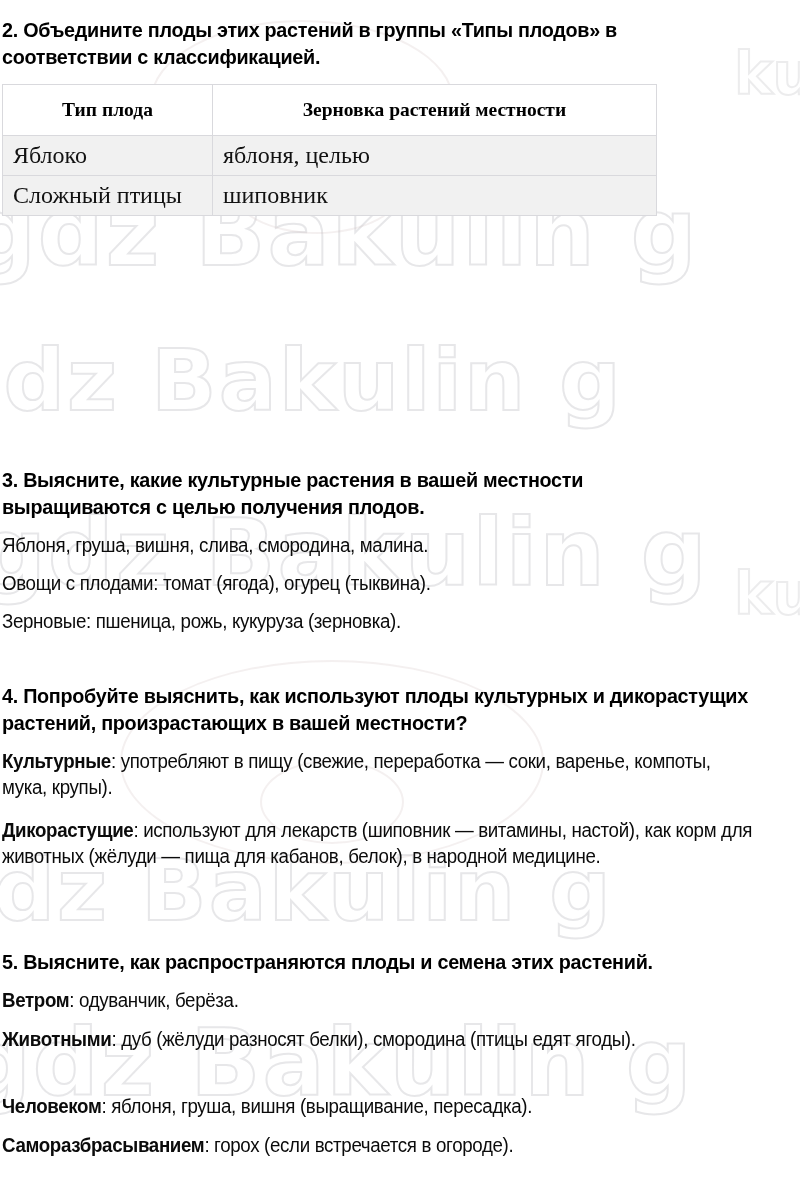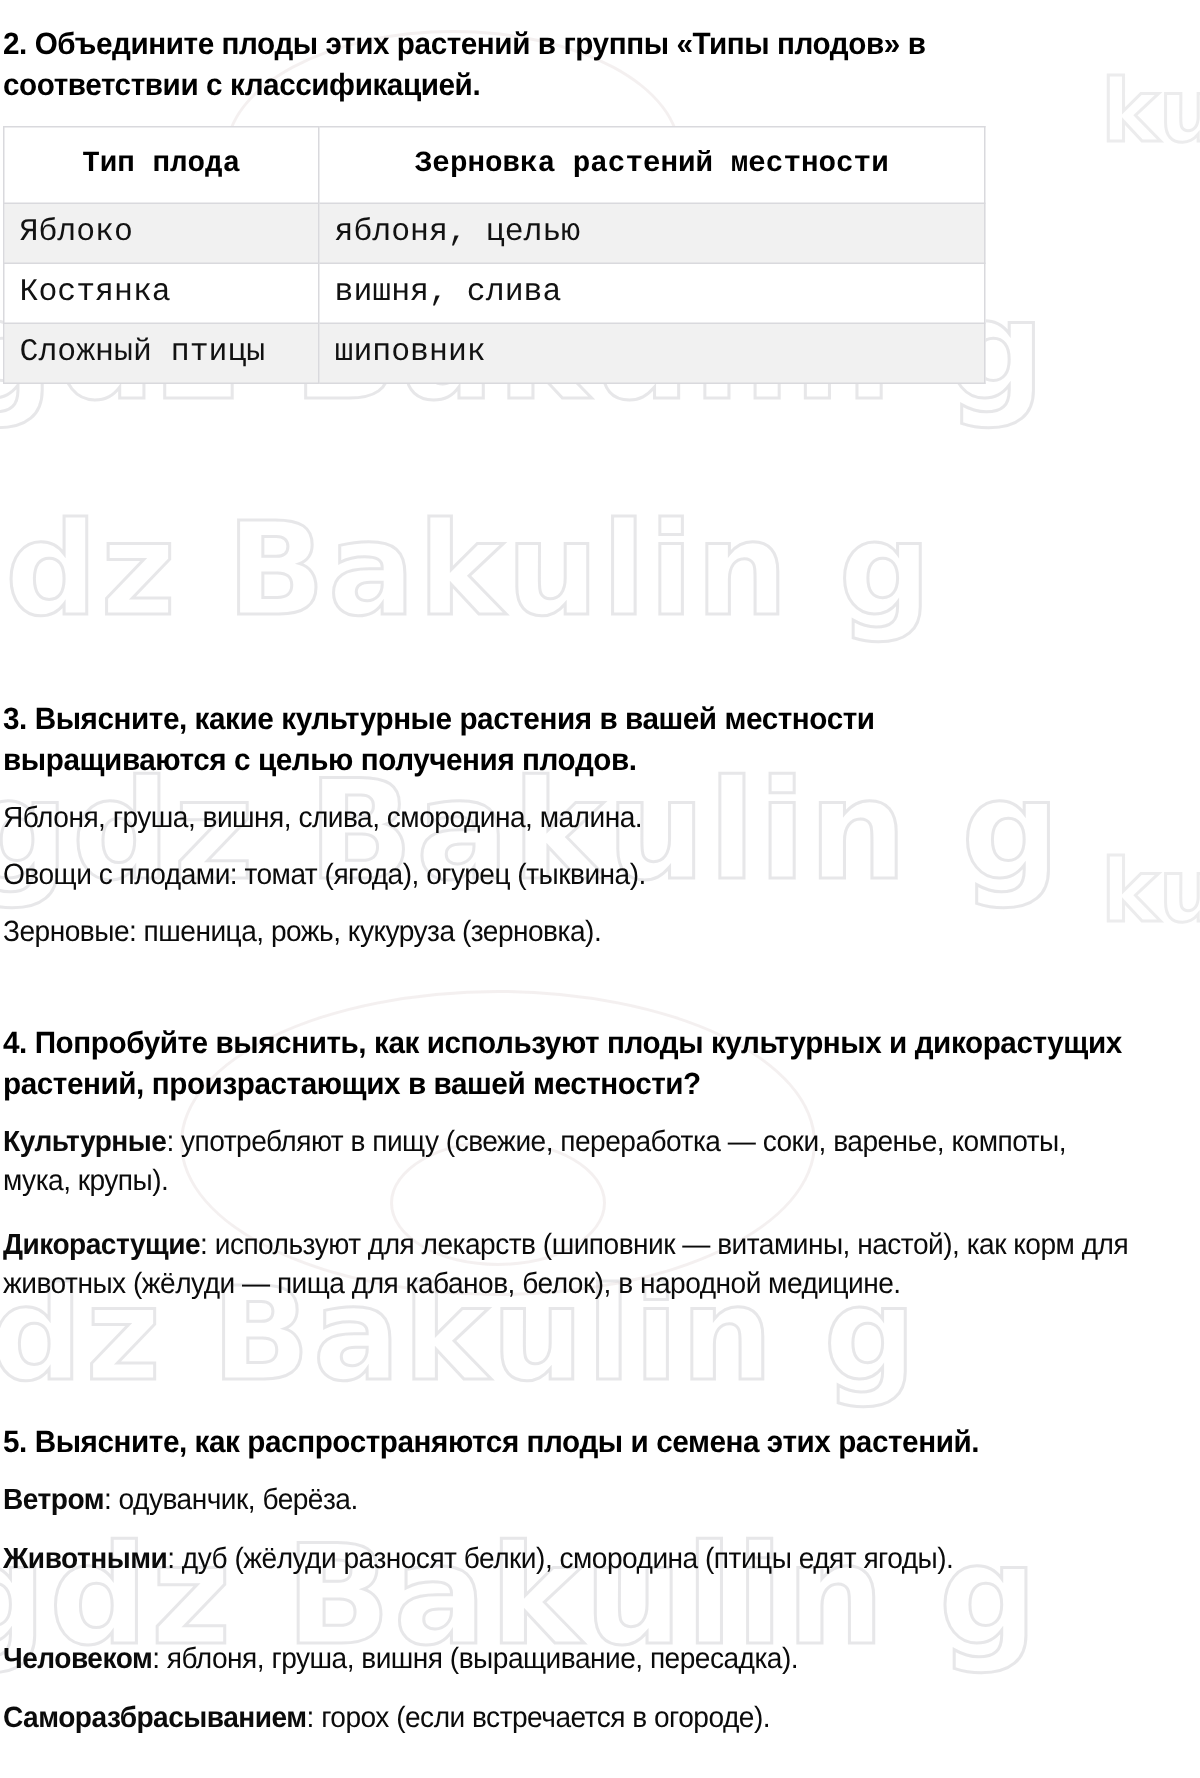--- a/index.html
+++ b/index.html
@@ -96,32 +96,32 @@
   #fruit-table-wrap {
     position: absolute;
     left: 2px;
     top: 84px;
     width: 654px;
   }
   table#fruit-table {
     border-collapse: collapse;
     width: 654px;
     table-layout: fixed;
-    font-family: Liberation Mono, monospace;
+    font-family: Liberation Serif, serif;
     background: #ffffff;
   }
   table#fruit-table col.c1 { width: 210px; }
   table#fruit-table col.c2 { width: 444px; }
 
   table#fruit-table th,
   table#fruit-table td {
     border: 1px solid #d9d9dd;
     padding: 0 10px;
     vertical-align: middle;
-    font-size: 21px;
+    font-size: 24px;
     color: #121212;
     line-height: 1.2;
   }
   table#fruit-table thead th {
     text-align: center;
     font-weight: 700;
     font-size: 19.5px;
     height: 50px;
     background: #ffffff;
     color: #000000;
@@ -167,24 +167,20 @@
         <tr>
           <th>Тип плода</th>
           <th>Зерновка растений местности</th>
         </tr>
       </thead>
       <tbody>
         <tr class="shaded">
           <td>Яблоко</td>
           <td>яблоня, целью</td>
         </tr>
-        <tr class="plain">
-          <td>Костянка</td>
-          <td>вишня, слива</td>
-        </tr>
         <tr class="shaded">
           <td>Сложный птицы</td>
           <td>шиповник</td>
         </tr>
       </tbody>
     </table>
   </div>
 
   <h2 class="task-heading abs" style="top:466px; width:760px;">3. Выясните, какие культурные растения в вашей местности выращиваются с целью получения плодов.</h2>
 

